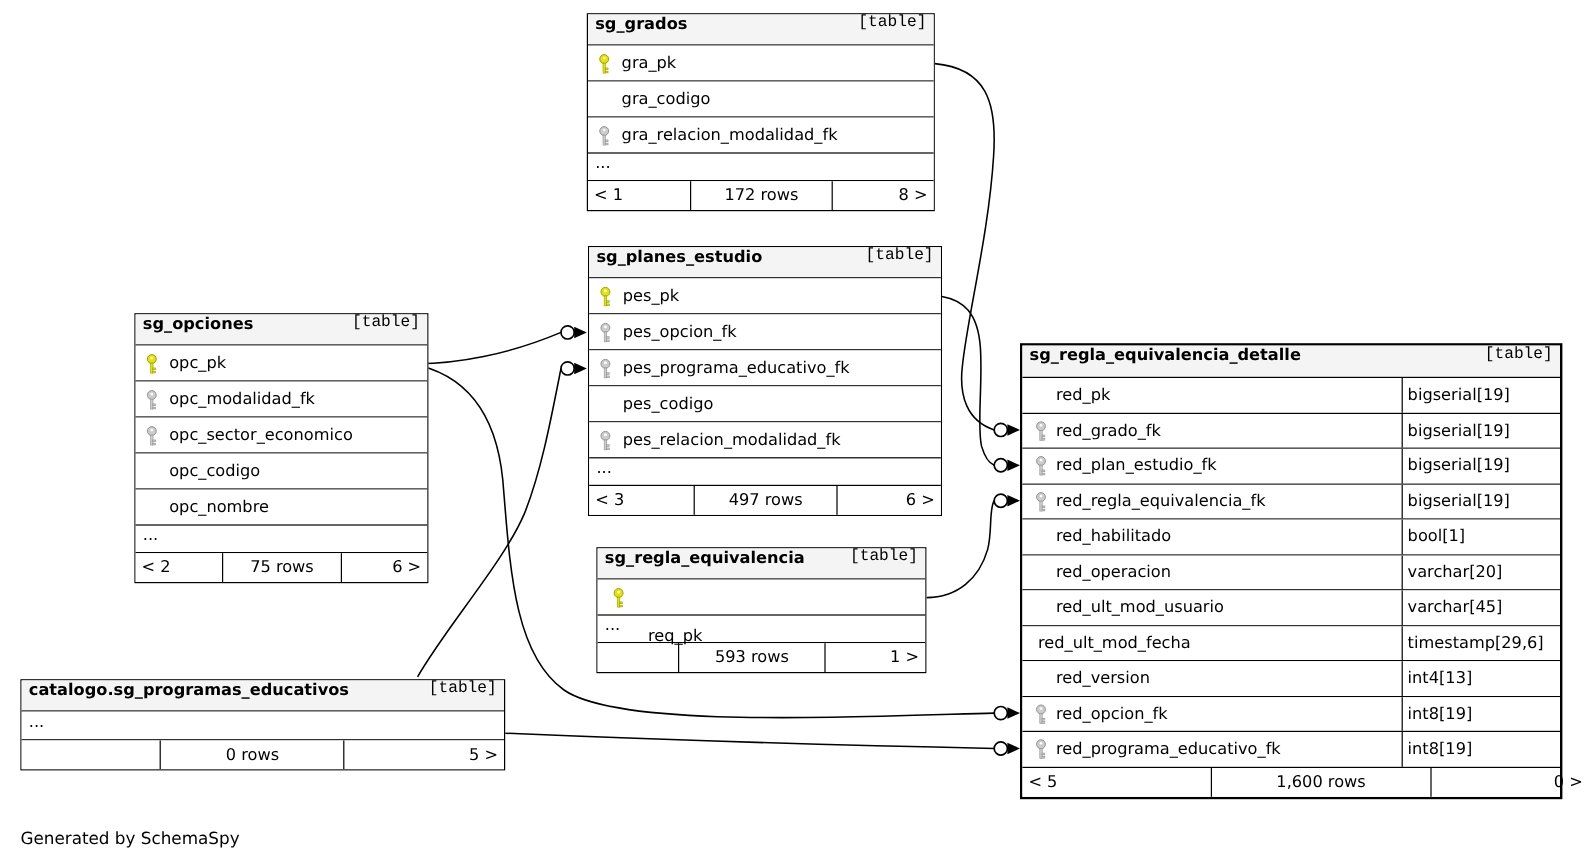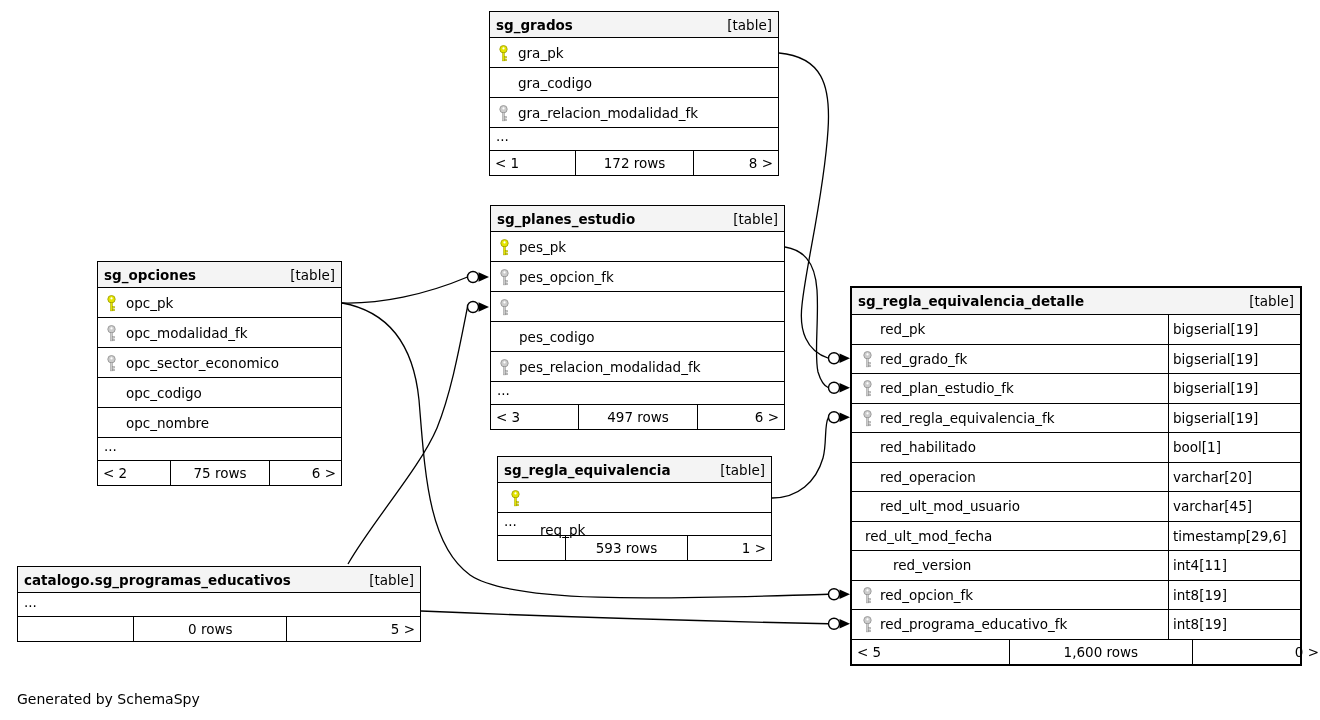--- a/index.html
+++ b/index.html
@@ -5,25 +5,25 @@
   html,body { margin:0; padding:0; background:#fff; }
   #canvas {
     position:relative; width:1320px; height:720px; overflow:hidden;
     font-family:"DejaVu Sans","Liberation Sans",sans-serif;
     font-size:13.5px; color:#000; background:#fff;
   }
   #edges { position:absolute; left:0; top:0; z-index:1; pointer-events:none; }
   .db-table { position:absolute; z-index:2; background:#fff; border:1px solid #000; box-sizing:border-box; }
   .db-table.emph { border-width:2px; }
   .tbl-header {
-    display:flex; justify-content:space-between; align-items:center;
+    display:flex; justify-content:space-between; 
     background:#f4f4f4; border-bottom:1px solid #000; padding:0 6px; box-sizing:border-box;
   }
   .tbl-title { font-weight:bold; white-space:nowrap; }
-  .tbl-tag { font-weight:normal; white-space:nowrap; }
+  .tbl-tag { font-weight:normal; white-space:nowrap;font-family:Liberation Mono, monospace; }
   .col-row { position:relative; border-bottom:1px solid #000; box-sizing:border-box; display:flex; background:#fff; }
   .col-name { white-space:nowrap; }
   .key-ico { position:absolute; top:50%; transform:translateY(-50%); line-height:0; }
   .dots-row { border-bottom:1px solid #000; padding-left:6px; box-sizing:border-box; background:#fff; }
   .type-cell {
     margin-left:auto; border-left:1px solid #000; box-sizing:border-box;
     padding-left:4px; white-space:nowrap; flex:0 0 132px;
   }
   .tbl-footer { display:flex; box-sizing:border-box; background:#fff; }
   .ft-cell { box-sizing:border-box; overflow:hidden; white-space:nowrap; }
@@ -135,20 +135,21 @@
           <span class="col-name" style="padding-left: 28px;">pes_opcion_fk</span>
         </div>
         <div class="col-row" style="height: 30px; line-height: 30px;">
           <span class="key-ico" style="left: 8px;"><svg width="11" height="17" viewBox="0 0 11 17">
               <circle cx="5.5" cy="4.7" r="3.7" fill="#cccccc" stroke="#8f8f8f" stroke-width="0.8"></circle>
               <circle cx="5.5" cy="3.9" r="1.1" fill="#ffffff"></circle>
               <rect x="4.5" y="8.1" width="2" height="8.4" fill="#cccccc" stroke="#8f8f8f" stroke-width="0.5"></rect>
               <rect x="6.3" y="12.1" width="2.4" height="1.5" fill="#cccccc" stroke="#8f8f8f" stroke-width="0.5"></rect>
               <rect x="6.3" y="14.8" width="2.4" height="1.5" fill="#cccccc" stroke="#8f8f8f" stroke-width="0.5"></rect>
             </svg></span>
+          <span class="col-name" style="padding-left: 28px;">pes_programa_educativo_fk</span>
         </div>
         <div class="col-row" style="height: 30px; line-height: 30px;">
           <span class="col-name" style="padding-left: 28px;">pes_codigo</span>
         </div>
         <div class="col-row" style="height: 30px; line-height: 30px;">
           <span class="key-ico" style="left: 8px;"><svg width="11" height="17" viewBox="0 0 11 17">
               <circle cx="5.5" cy="4.7" r="3.7" fill="#cccccc" stroke="#8f8f8f" stroke-width="0.8"></circle>
               <circle cx="5.5" cy="3.9" r="1.1" fill="#ffffff"></circle>
               <rect x="4.5" y="8.1" width="2" height="8.4" fill="#cccccc" stroke="#8f8f8f" stroke-width="0.5"></rect>
               <rect x="6.3" y="12.1" width="2.4" height="1.5" fill="#cccccc" stroke="#8f8f8f" stroke-width="0.5"></rect>
@@ -156,21 +157,21 @@
             </svg></span>
           <span class="col-name" style="padding-left: 28px;">pes_relacion_modalidad_fk</span>
         </div>
         <div class="dots-row" style="height: 23px; line-height: 17px;">...</div>
         <div class="tbl-footer" style="height: 24px; line-height: 24px;">
           <div class="ft-cell ft-left" style="flex: 0 0 29.6%;">&lt; 3</div>
           <div class="ft-cell ft-center" style="flex: 0 0 41.2%;">497 rows</div>
           <div class="ft-cell ft-right" style="flex: 0 0 29.2%;">6 &gt;</div>
         </div>
       </div>
-      <div class="db-table" style="left: 97px; top: 261px; width: 245px;">
+      <div class="db-table" style="left: 112px; top: 261px; width: 245px;">
         <div class="tbl-header" style="height: 26px;">
           <span class="tbl-title">sg_opciones</span>
           <span class="tbl-tag">[table]</span>
         </div>
         <div class="col-row" style="height: 30px; line-height: 30px;">
           <span class="key-ico" style="left: 8px;"><svg width="11" height="17" viewBox="0 0 11 17">
               <circle cx="5.5" cy="4.7" r="3.7" fill="#e5e500" stroke="#9a9a00" stroke-width="0.8"></circle>
               <circle cx="5.5" cy="3.9" r="1.1" fill="#ffffff"></circle>
               <rect x="4.5" y="8.1" width="2" height="8.4" fill="#e5e500" stroke="#9a9a00" stroke-width="0.5"></rect>
               <rect x="6.3" y="12.1" width="2.4" height="1.5" fill="#e5e500" stroke="#9a9a00" stroke-width="0.5"></rect>
@@ -297,22 +298,22 @@
         </div>
         <div class="col-row" style="height: 29.5px; line-height: 29.5px;">
           <span class="col-name" style="padding-left: 28px;">red_ult_mod_usuario</span>
           <span class="type-cell">varchar[45]</span>
         </div>
         <div class="col-row" style="height: 29.5px; line-height: 29.5px;">
           <span class="col-name" style="padding-left: 13px;">red_ult_mod_fecha</span>
           <span class="type-cell">timestamp[29,6]</span>
         </div>
         <div class="col-row" style="height: 29.5px; line-height: 29.5px;">
-          <span class="col-name" style="padding-left: 41px;">red_version</span>
-          <span class="type-cell">int4[11]</span>
+          <span class="col-name" style="padding-left: 28px;">red_version</span>
+          <span class="type-cell">int4[13]</span>
         </div>
         <div class="col-row" style="height: 29.5px; line-height: 29.5px;">
           <span class="key-ico" style="left: 10px;"><svg width="11" height="17" viewBox="0 0 11 17">
               <circle cx="5.5" cy="4.7" r="3.7" fill="#cccccc" stroke="#8f8f8f" stroke-width="0.8"></circle>
               <circle cx="5.5" cy="3.9" r="1.1" fill="#ffffff"></circle>
               <rect x="4.5" y="8.1" width="2" height="8.4" fill="#cccccc" stroke="#8f8f8f" stroke-width="0.5"></rect>
               <rect x="6.3" y="12.1" width="2.4" height="1.5" fill="#cccccc" stroke="#8f8f8f" stroke-width="0.5"></rect>
               <rect x="6.3" y="14.8" width="2.4" height="1.5" fill="#cccccc" stroke="#8f8f8f" stroke-width="0.5"></rect>
             </svg></span>
           <span class="col-name" style="padding-left: 28px;">red_opcion_fk</span>

